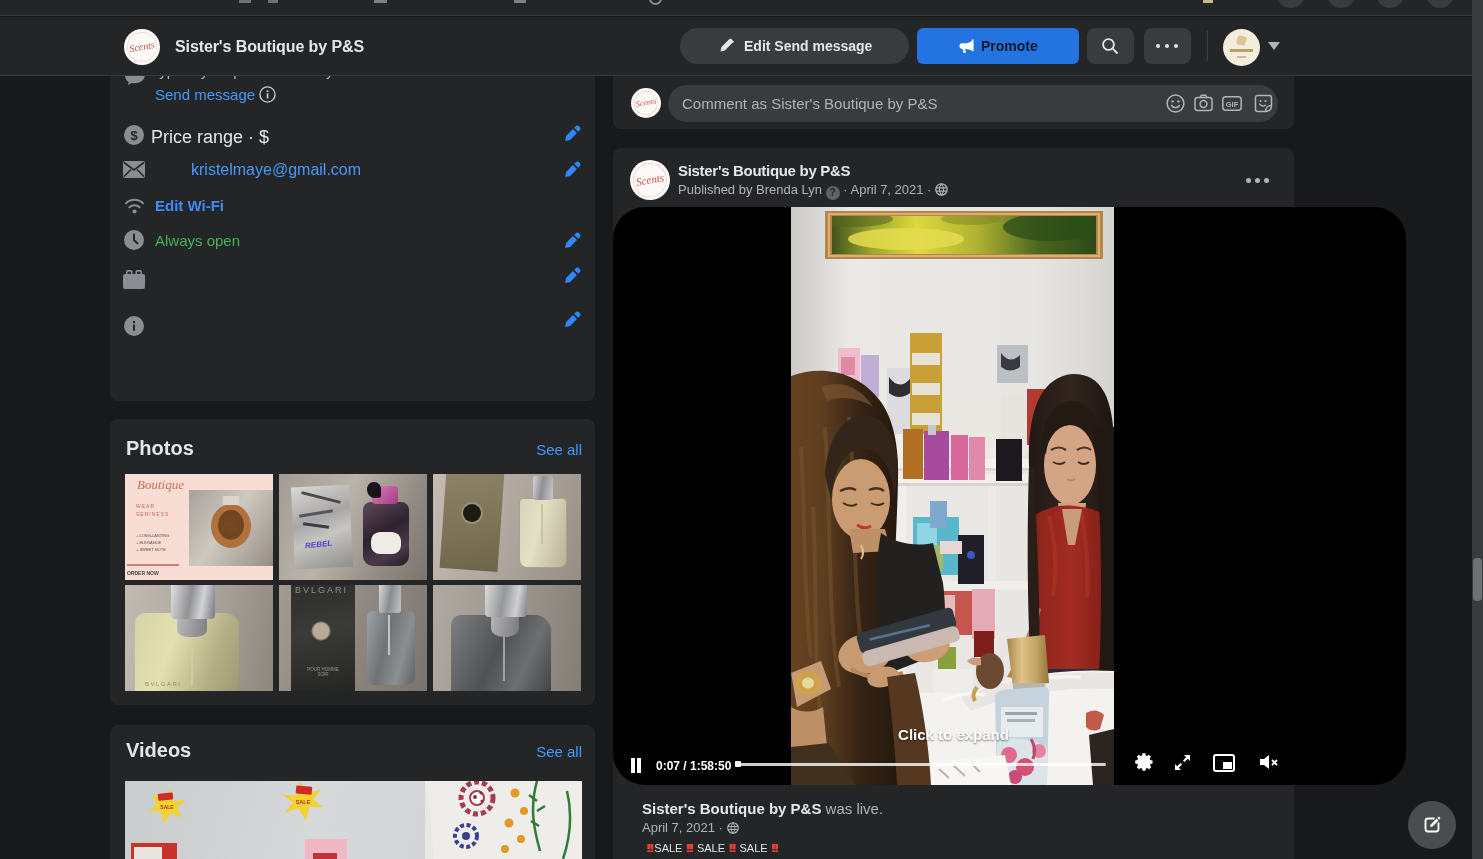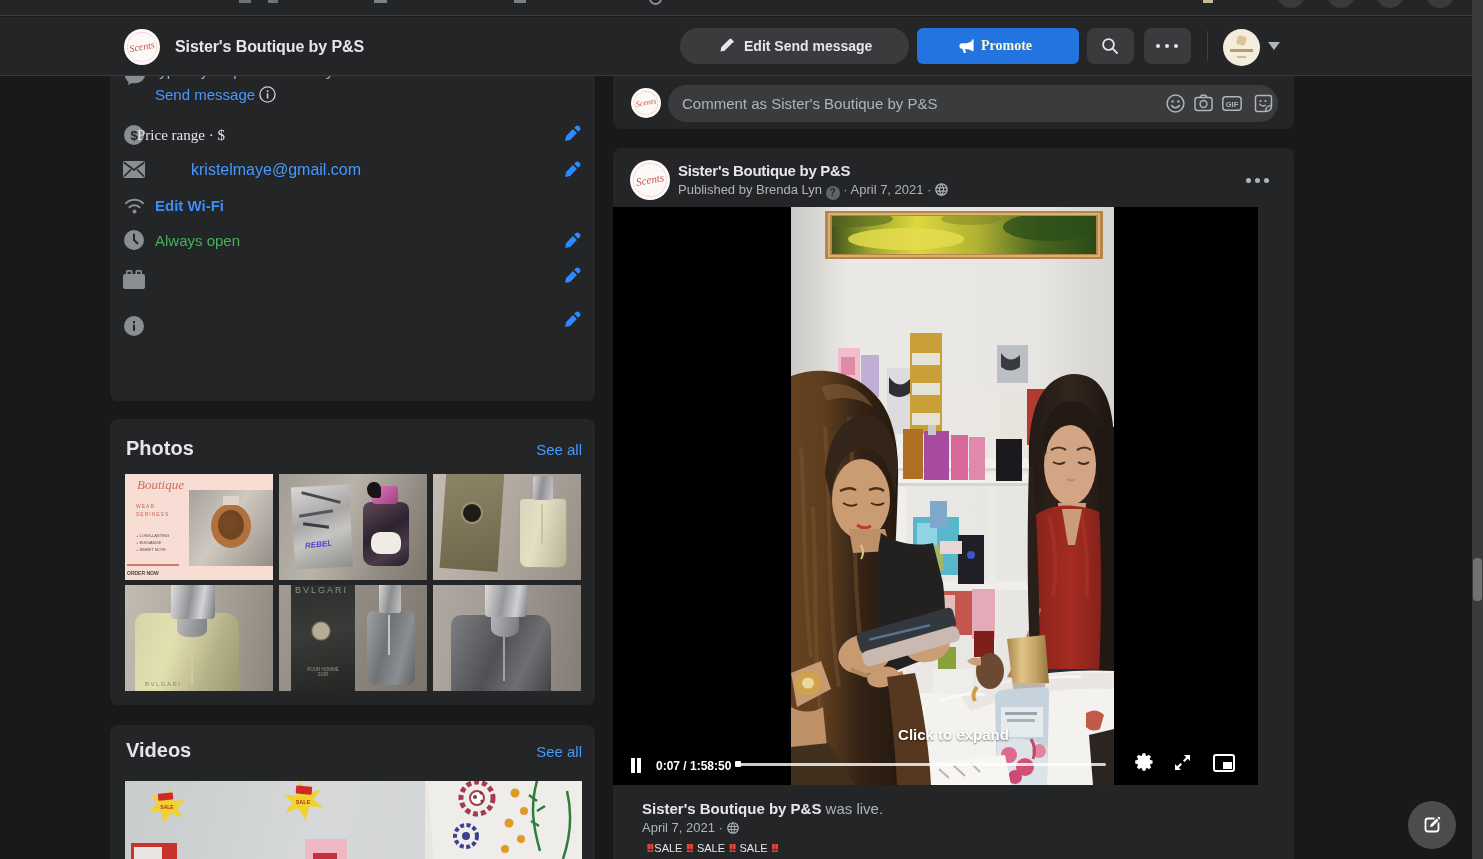--- a/index.html
+++ b/index.html
@@ -55,21 +55,21 @@
       <svg class="abs" style="left:39px;top:10px" width="16" height="16" viewBox="0 0 16 16">
           <path fill="#e4e6eb" d="M11.2 1.2 14.8 4.8 6 13.6 1.6 14.4 2.4 10ZM12.3 0.1 15.9 3.7c.2.2.2.5 0 .7l-.9.9L11.4 1.7l.9-.9c.2-.2.5-.2.7 0z" transform="scale(0.93)"></path>
         </svg>
       <span class="abs txt" style="left:64px;top:10px;font-size:14px;font-weight:bold;">Edit Send message</span>
     </div>
 
     <div class="abs" style="left:917px;top:11px;width:162px;height:36px;background:#2374e1;border-radius:6px;">
       <svg class="abs" style="left:41px;top:10px" width="17" height="17" viewBox="0 0 24 24">
           <path fill="#fff" d="M20 3c-1.2 1.8-3.6 3.2-6.5 3.9-1 .2-2.2.4-3.5.4H6a4 4 0 0 0-4 4 4 4 0 0 0 4 4h.3l1.5 5.2c.1.5.5.8 1 .8h1.4c.7 0 1.1-.6 1-1.2l-1.3-4.7c2.4.1 4.5.4 6.1.8 1.7.5 3.1 1.2 4 2.2.6.6 2 .3 2-1V2.9c0-1.3-1.4-1.6-2-0.9z"></path>
         </svg>
-      <span class="abs" style="left:64px;top:10px;font-size:14px;font-weight:bold;color:#fef9c3;font-family:Liberation Serif, serif;">Promote</span>
+      <span class="abs" style="left:64px;top:10px;font-size:14px;font-weight:bold;color:#0f172a;">Promote</span>
     </div>
 
     <div class="abs" style="left:1087px;top:11px;width:47px;height:36px;background:#3a3b3c;border-radius:8px;">
       <svg class="abs" style="left:14px;top:9px" width="18" height="18" viewBox="0 0 18 18">
           <circle cx="7.5" cy="7.5" r="5.4" fill="none" stroke="#e4e6eb" stroke-width="1.8"></circle>
           <line x1="11.7" y1="11.7" x2="16" y2="16" stroke="#e4e6eb" stroke-width="1.8" stroke-linecap="round"></line>
         </svg>
     </div>
 
     <div class="abs" style="left:1144px;top:11px;width:47px;height:36px;background:#3a3b3c;border-radius:8px;">
@@ -100,21 +100,21 @@
     <svg class="abs" style="left:149px;top:46px" width="17" height="17" viewBox="0 0 17 17">
         <circle cx="8.5" cy="8.5" r="7.6" fill="none" stroke="#c6c9ce" stroke-width="1.4"></circle>
         <rect x="7.7" y="7.3" width="1.7" height="5.2" fill="#c6c9ce"></rect>
         <rect x="7.7" y="4.3" width="1.7" height="1.8" fill="#c6c9ce"></rect>
       </svg>
 
     <svg class="abs" style="left:14px;top:85px" width="20" height="20" viewBox="0 0 20 20">
         <circle cx="10" cy="10" r="10" fill="#8a8d91"></circle>
         <text x="10" y="14.7" font-size="13" font-weight="bold" fill="#242526" text-anchor="middle" font-family="Liberation Sans">$</text>
       </svg>
-    <div class="abs txt" style="left:27px;top:87px;font-size:15px;font-family:Liberation Serif, serif;">Price range&nbsp;· $</div>
+    <div class="abs txt" style="left:41px;top:87px;font-size:18px;">Price range&nbsp;· $</div>
     <svg class="abs" style="left:453px;top:83px" width="20" height="20" viewBox="0 0 20 20">
         <use href="#pen"></use>
       </svg>
 
     <svg class="abs" style="left:13px;top:121px" width="22" height="17" viewBox="0 0 22 17">
         <rect x="0" y="0" width="22" height="17" rx="2" fill="#8a8d91"></rect>
         <path d="M1 1.5 11 9 21 1.5" fill="none" stroke="#242526" stroke-width="1.6"></path>
         <path d="M1 15.5 8 8.5M21 15.5 14 8.5" fill="none" stroke="#242526" stroke-width="1.6"></path>
       </svg>
     <div class="abs blue" style="left:45px;top:121px;font-size:16px;margin-left:36px;">kristelmaye@gmail.com</div>
@@ -314,21 +314,21 @@
           <circle cx="8" cy="8" r="7" fill="none" stroke="#b0b3b8" stroke-width="1.6"></circle>
           <path d="M1.5 6h13M1.5 10h13M8 1a11 11 0 0 1 0 14M8 1a11 11 0 0 0 0 14" fill="none" stroke="#b0b3b8" stroke-width="1.3"></path>
         </svg>
     </div>
     <div class="abs" style="left:633px;top:27px;width:26px;height:10px;">
       <div class="abs" style="left:0;top:3px;width:5px;height:5px;border-radius:50%;background:#b0b3b8;"></div>
       <div class="abs" style="left:9px;top:3px;width:5px;height:5px;border-radius:50%;background:#b0b3b8;"></div>
       <div class="abs" style="left:18px;top:3px;width:5px;height:5px;border-radius:50%;background:#b0b3b8;"></div>
     </div>
 
-    <div class="abs" id="vidbox" style="left:0;top:59px;width:645px;height:578px;background:#000;overflow:hidden;">
+    <div class="abs" id="vidbox" style="left:0;top:59px;width:793px;height:578px;background:#000;overflow:hidden;border-radius:32px;">
       <svg class="abs" style="left:178px;top:0" width="323" height="578" viewBox="0 0 323 578">
         <defs>
           <linearGradient id="wallsh" x1="0" y1="0" x2="1" y2="0">
             <stop offset="0" stop-color="#cac9c6"></stop>
               <stop offset=".18" stop-color="#eae9e6"></stop>
             <stop offset=".75" stop-color="#e7e6e3"></stop>
               <stop offset="1" stop-color="#d5d4d1"></stop>
           </linearGradient>
           <linearGradient id="art" x1="0" y1="0" x2="1" y2="0">
             <stop offset="0" stop-color="#42541c"></stop>

